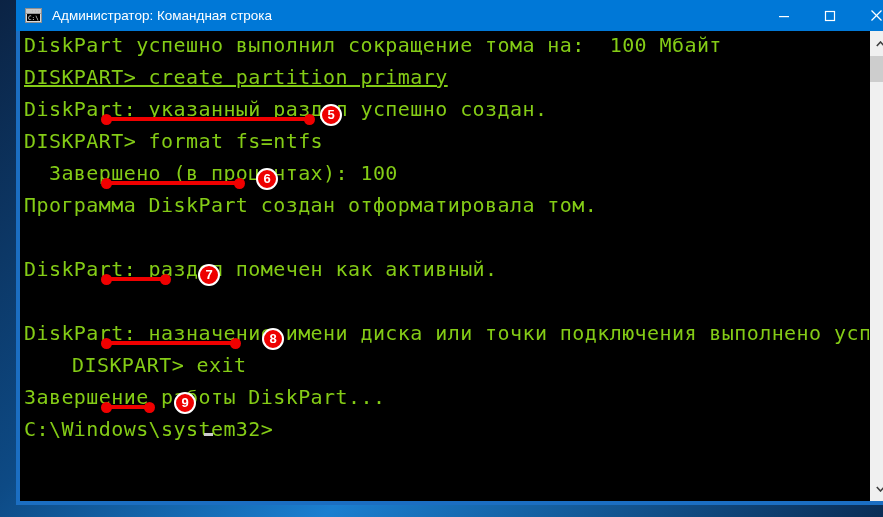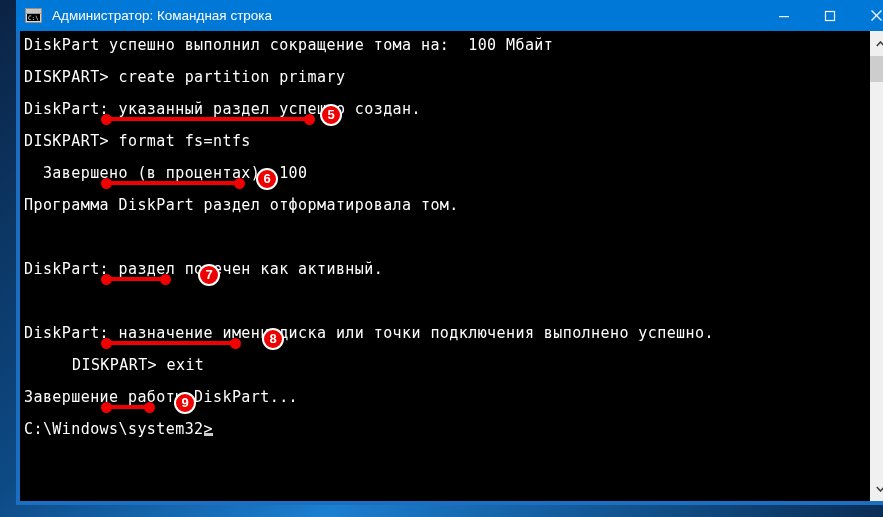--- a/index.html
+++ b/index.html
@@ -128,23 +128,23 @@
     top: 0px;
     width: 845px;
     height: 470px;
     overflow: hidden;
   }
 
   .tline {
     position: absolute;
     left: 0;
     white-space: pre;
-    color: #ffffff;
+    color: #84cc16;
     font-family: "DejaVu Sans Mono", monospace;
-    font-size: 15px;
+    font-size: 20px;
     line-height: 16px;
     letter-spacing: 0.42px;
   }
 
   #cursor {
     position: absolute;
     width: 9px;
     height: 3px;
     background: #cccccc;
   }
@@ -256,25 +256,25 @@
         <line x1="1.5" y1="1.5" x2="11.5" y2="11.5" stroke="#ffffff" stroke-width="1.2"></line>
         <line x1="11.5" y1="1.5" x2="1.5" y2="11.5" stroke="#ffffff" stroke-width="1.2"></line>
       </svg>
     </div>
   </div>
 
   <div id="console">
 
     <div id="term">
         <div class="tline" style="top: 6px;">DiskPart успешно выполнил сокращение тома на:  100 Мбайт</div>
-        <div class="tline" style="top: 38px;">DISKPART&gt; create partition primary</div>
+        <div class="tline" style="top: 38px; text-decoration: underline;">DISKPART&gt; create partition primary</div>
         <div class="tline" style="top: 70px;">DiskPart: указанный раздел успешно создан.</div>
         <div class="tline" style="top: 102px; text-align: right;">DISKPART&gt; format fs=ntfs</div>
         <div class="tline" style="top: 134px;">  Завершено (в процентах): 100</div>
-        <div class="tline" style="top: 166px;">Программа DiskPart раздел отформатировала том.</div>
+        <div class="tline" style="top: 166px;">Программа DiskPart создан отформатировала том.</div>
         <div class="tline" style="top: 230px;">DiskPart: раздел помечен как активный.</div>
         <div class="tline" style="top: 294px;">DiskPart: назначение имени диска или точки подключения выполнено успешно.</div>
         <div class="tline" style="top: 326px; margin-left: 48px;">DISKPART&gt; exit</div>
         <div class="tline" style="top: 358px;">Завершение работы DiskPart...</div>
         <div class="tline" style="top: 390px;">C:\Windows\system32&gt;</div>
         <div id="cursor" style="left: 180.4px; top: 402px;"></div>
       </div>
 
     <div id="annotation-layer">
         <div class="ann-line" style="left: 84px; top: 86px; width: 208px; background: rgb(240, 0, 0);"></div>

